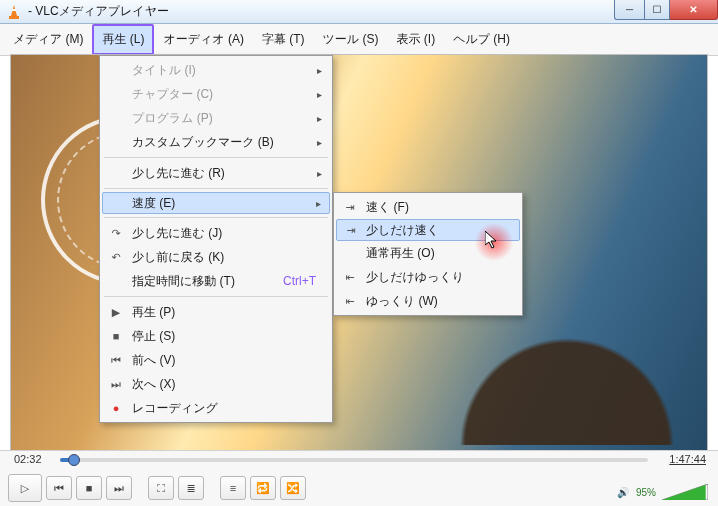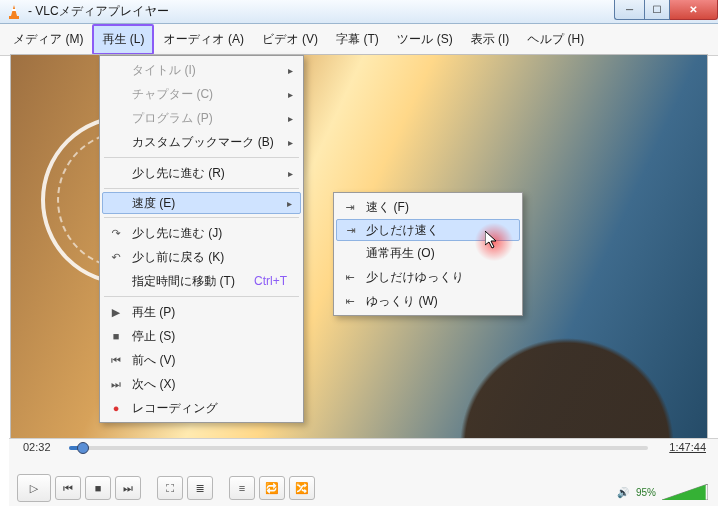--- a/index.html
+++ b/index.html
@@ -43,31 +43,31 @@
   .dropdown { position:absolute; background:#f6f6f6; border:1px solid #9a9a9a;
     box-shadow: 3px 3px 6px rgba(0,0,0,.25); font-size:12px; padding:2px; }
   .dropdown .row { display:flex; align-items:center; height:24px; padding:0 28px 0 30px;
     position:relative; white-space:nowrap; color:#222; }
   .dropdown .row.disabled { color:#9a9a9a; }
   .dropdown .row.highlight { background:#cfe3ff; border:1px solid #8fb3e2; padding:0 27px 0 29px; height:22px; border-radius:2px; }
   .dropdown .row .ico { position:absolute; left:6px; width:16px; text-align:center; font-size:11px; color:#555;}
   .dropdown .row .sub { position:absolute; right:8px; color:#555; font-size:10px;}
   .dropdown .row .shortcut { position:absolute; right:14px; color:#8b5cf6;}
   .dropdown hr { border:none; border-top:1px solid #d4d4d4; margin:3px 2px; }
-  .dd-play { top:55px; left:99px; width:205px; }
+  .dd-play { top:55px; left:99px; width:234px; }
   .dd-speed { top:192px; left:333px; width:190px; }
   .dd-speed .row { padding-right:16px; }
 
   
   .cursor { position:absolute; top:227px; left:479px; width:30px; height:30px; pointer-events:none; }
   .cursor .glow { position:absolute; inset:-6px; background:radial-gradient(circle, rgba(255,0,0,.55) 0%, rgba(255,0,0,0) 65%); border-radius:50%;}
   .cursor svg { position:absolute; left:6px; top:4px; }
 
   
-  .bottom { position:absolute; left:9px; right:0; bottom:0; height:68px; background:#f7f7f7; border-top:1px solid #d0d0d0;margin-top:37px;}
+  .bottom { position:absolute; left:0; right:0; bottom:0; height:56px; background:#f7f7f7; border-top:1px solid #d0d0d0;margin-top:37px;}
   .seek { position:absolute; top:4px; left:60px; right:70px; height:10px; display:flex; align-items:center;}
   .seek .track { flex:1; height:4px; background:#d9d9d9; border-radius:2px; position:relative;}
   .seek .fill { position:absolute; left:0; top:0; bottom:0; background:#3a78c4; border-radius:2px;}
   .seek .knob { position:absolute; top:-4px; width:12px; height:12px; background:#5a8fd6; border:1px solid #346; border-radius:50%;}
   .time-l { position:absolute; left:14px; top:2px; font-size:11px; color:#333;}
   .time-r { position:absolute; right:12px; top:2px; font-size:11px; color:#333;text-decoration:underline;}
   .ctrlrow { position:absolute; left:8px; bottom:4px; display:flex; gap:4px; align-items:center;}
   .cbtn { width:26px; height:24px; border:1px solid #b7b7b7; border-radius:3px;
     background:linear-gradient(#fefefe,#ececec); display:flex; align-items:center; justify-content:center;
     font-size:11px; color:#444;}
@@ -91,21 +91,20 @@
     <div class="winbtn min">─</div>
     <div class="winbtn max">☐</div>
     <div class="winbtn close">✕</div>
   </div>
 </div>
 
 <div class="menubar">
   <div class="menuitem">メディア (M)</div>
   <div class="menuitem open">再生 (L)</div>
   <div class="menuitem">オーディオ (A)</div>
-  <div class="menuitem">ビデオ (V)</div>
   <div class="menuitem">字幕 (T)</div>
   <div class="menuitem">ツール (S)</div>
   <div class="menuitem">表示 (I)</div>
   <div class="menuitem">ヘルプ (H)</div>
 </div>
 
 <div class="video">
   <div class="ring"></div>
 </div>
 

